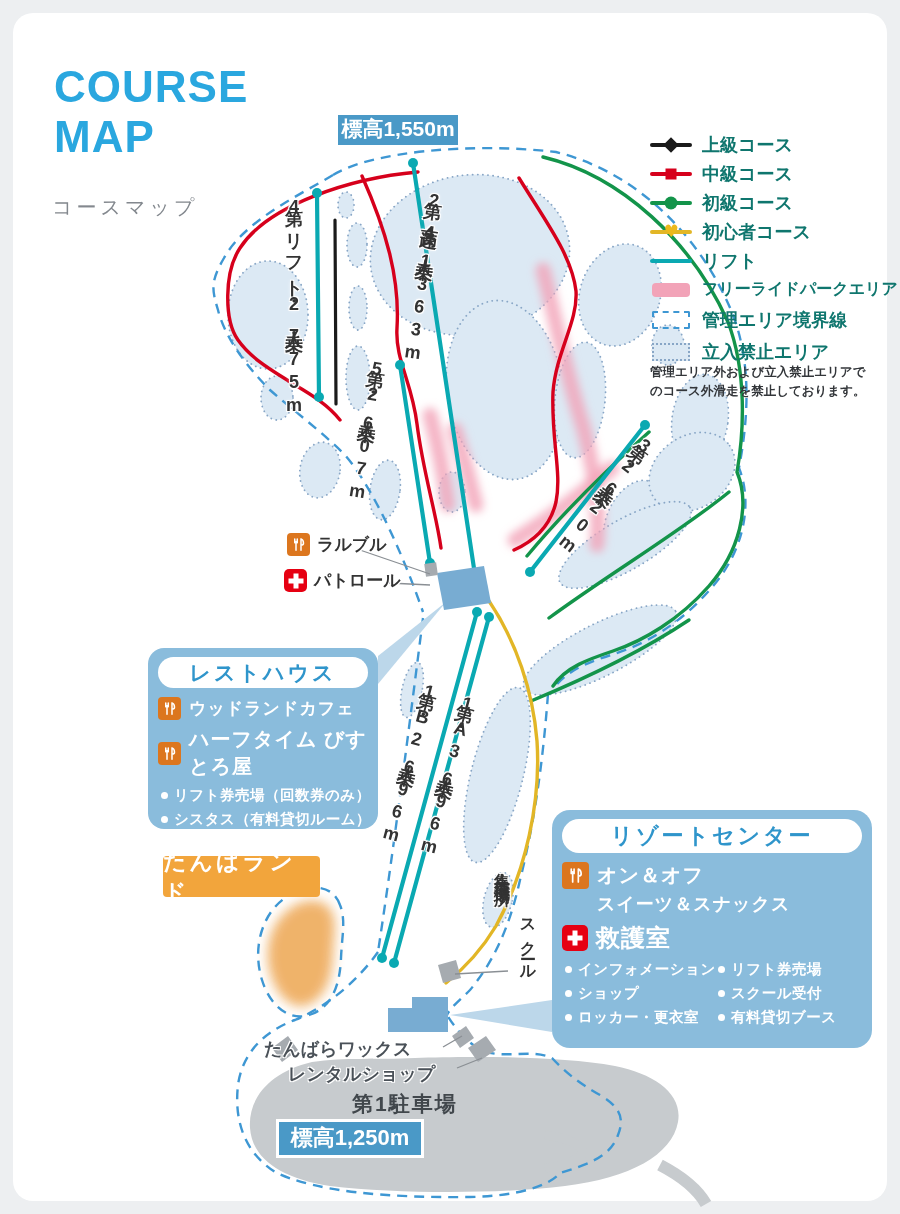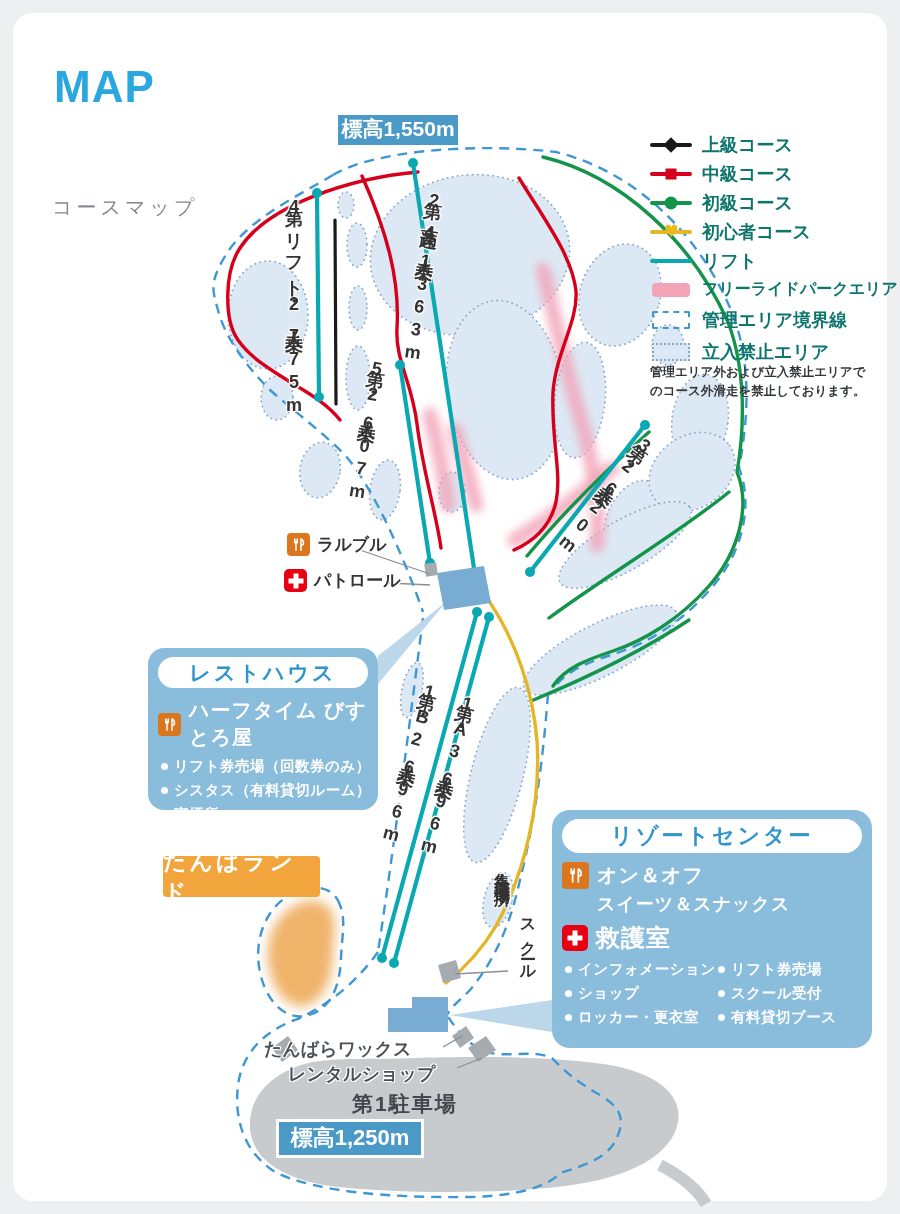--- a/index.html
+++ b/index.html
@@ -170,20 +170,21 @@
   <g stroke="#8a8f94" stroke-width="1.3">
     <path d="M357,549 L430,574"></path>
     <path d="M389,583 L430,585"></path>
     <path d="M455,974 L508,971"></path>
     <path d="M443,1047 L462,1036"></path>
     <path d="M457,1068 L482,1058"></path>
   </g>
 </svg>
 
 <div class="abs title">
+  <div>COURSE</div>
     <div>MAP</div>
 </div>
 <div class="abs subtitle">コースマップ</div>
 
 <div class="abs elev elev-top">標高1,550m</div>
 <div class="abs elev elev-bottom">標高1,250m</div>
 
 <div class="abs legend">
   <div class="lg-row">
     <span class="lg-mark">
@@ -259,22 +260,31 @@
   </span>
   <span class="poi-text">ラルブル</span>
 </div>
 <div class="abs poi-row" style="left:284px;top:569px;">
   <span class="cross-ic"></span>
   <span class="poi-text">パトロール</span>
 </div>
 <div class="abs mlabel v" style="left:517px;top:908px;font-size:16px;">スクール</div>
 <div class="abs mlabel v" style="left:491px;top:860px;font-size:16px;">集合・待機場所</div>
 
-<div class="abs info-box" style="left:148px;top:648px;width:230px;height:162px;">
+<div class="abs info-box" style="left:148px;top:648px;width:230px;height:181px;">
   <div class="pill">レストハウス</div>
+  <div class="ib-row">
+    <span class="food-ic">
+      <svg width="15" height="15" viewBox="0 0 24 24" fill="none" stroke="#fff" stroke-width="2.4" stroke-linecap="round">
+        <path d="M6 3v6 M10 3v6 M8 7v14"></path>
+          <path d="M16 3v18 M16 3c3 1 4 5 4 7 0 2-2 3-4 3"></path>
+      </svg>
+    </span>
+    <span class="ib-text">ウッドランドカフェ</span>
+  </div>
   <div class="ib-row">
     <span class="food-ic">
       <svg width="15" height="15" viewBox="0 0 24 24" fill="none" stroke="#fff" stroke-width="2.4" stroke-linecap="round">
         <path d="M6 3v6 M10 3v6 M8 7v14"></path>
           <path d="M16 3v18 M16 3c3 1 4 5 4 7 0 2-2 3-4 3"></path>
       </svg>
     </span>
     <span class="ib-text" style="font-size:20px;">ハーフタイム びすとろ屋</span>
   </div>
   <div class="ib-bullet">

